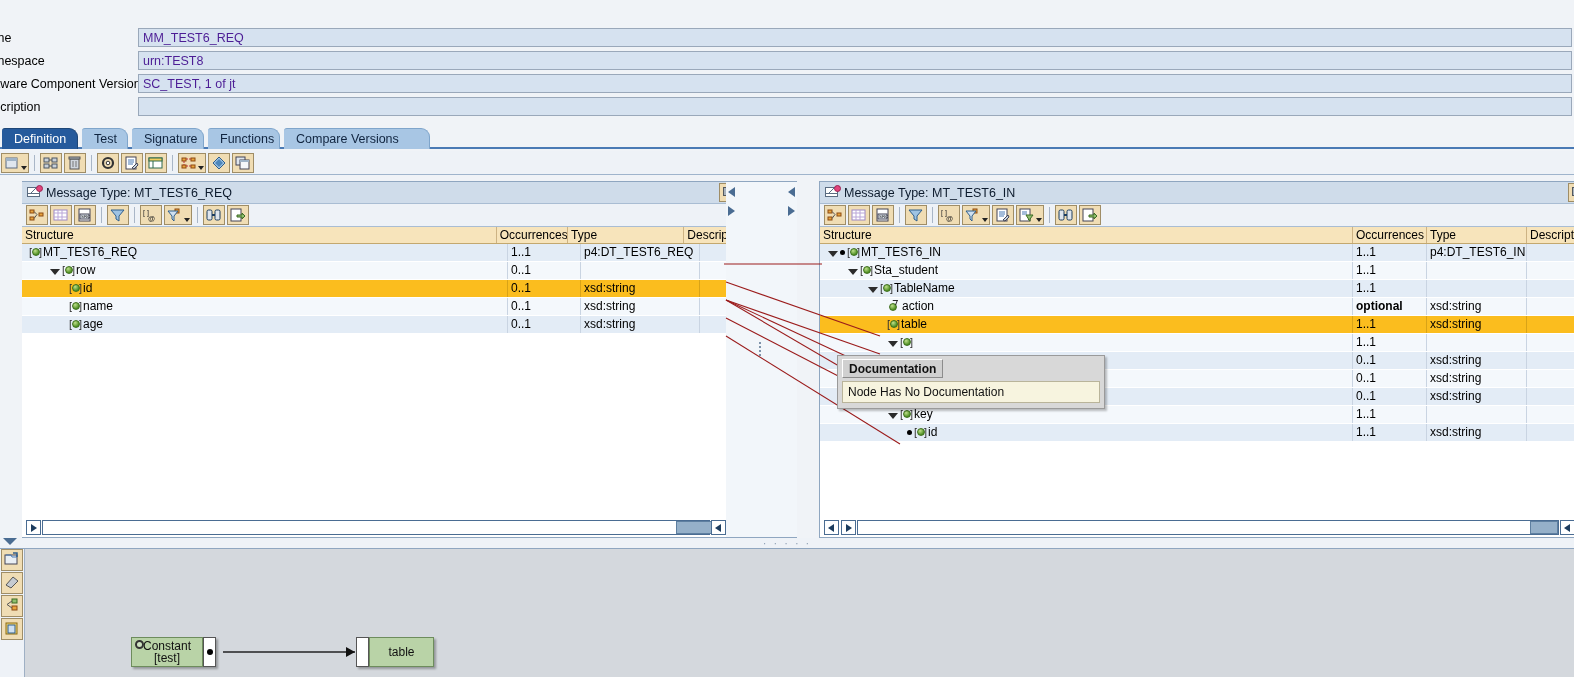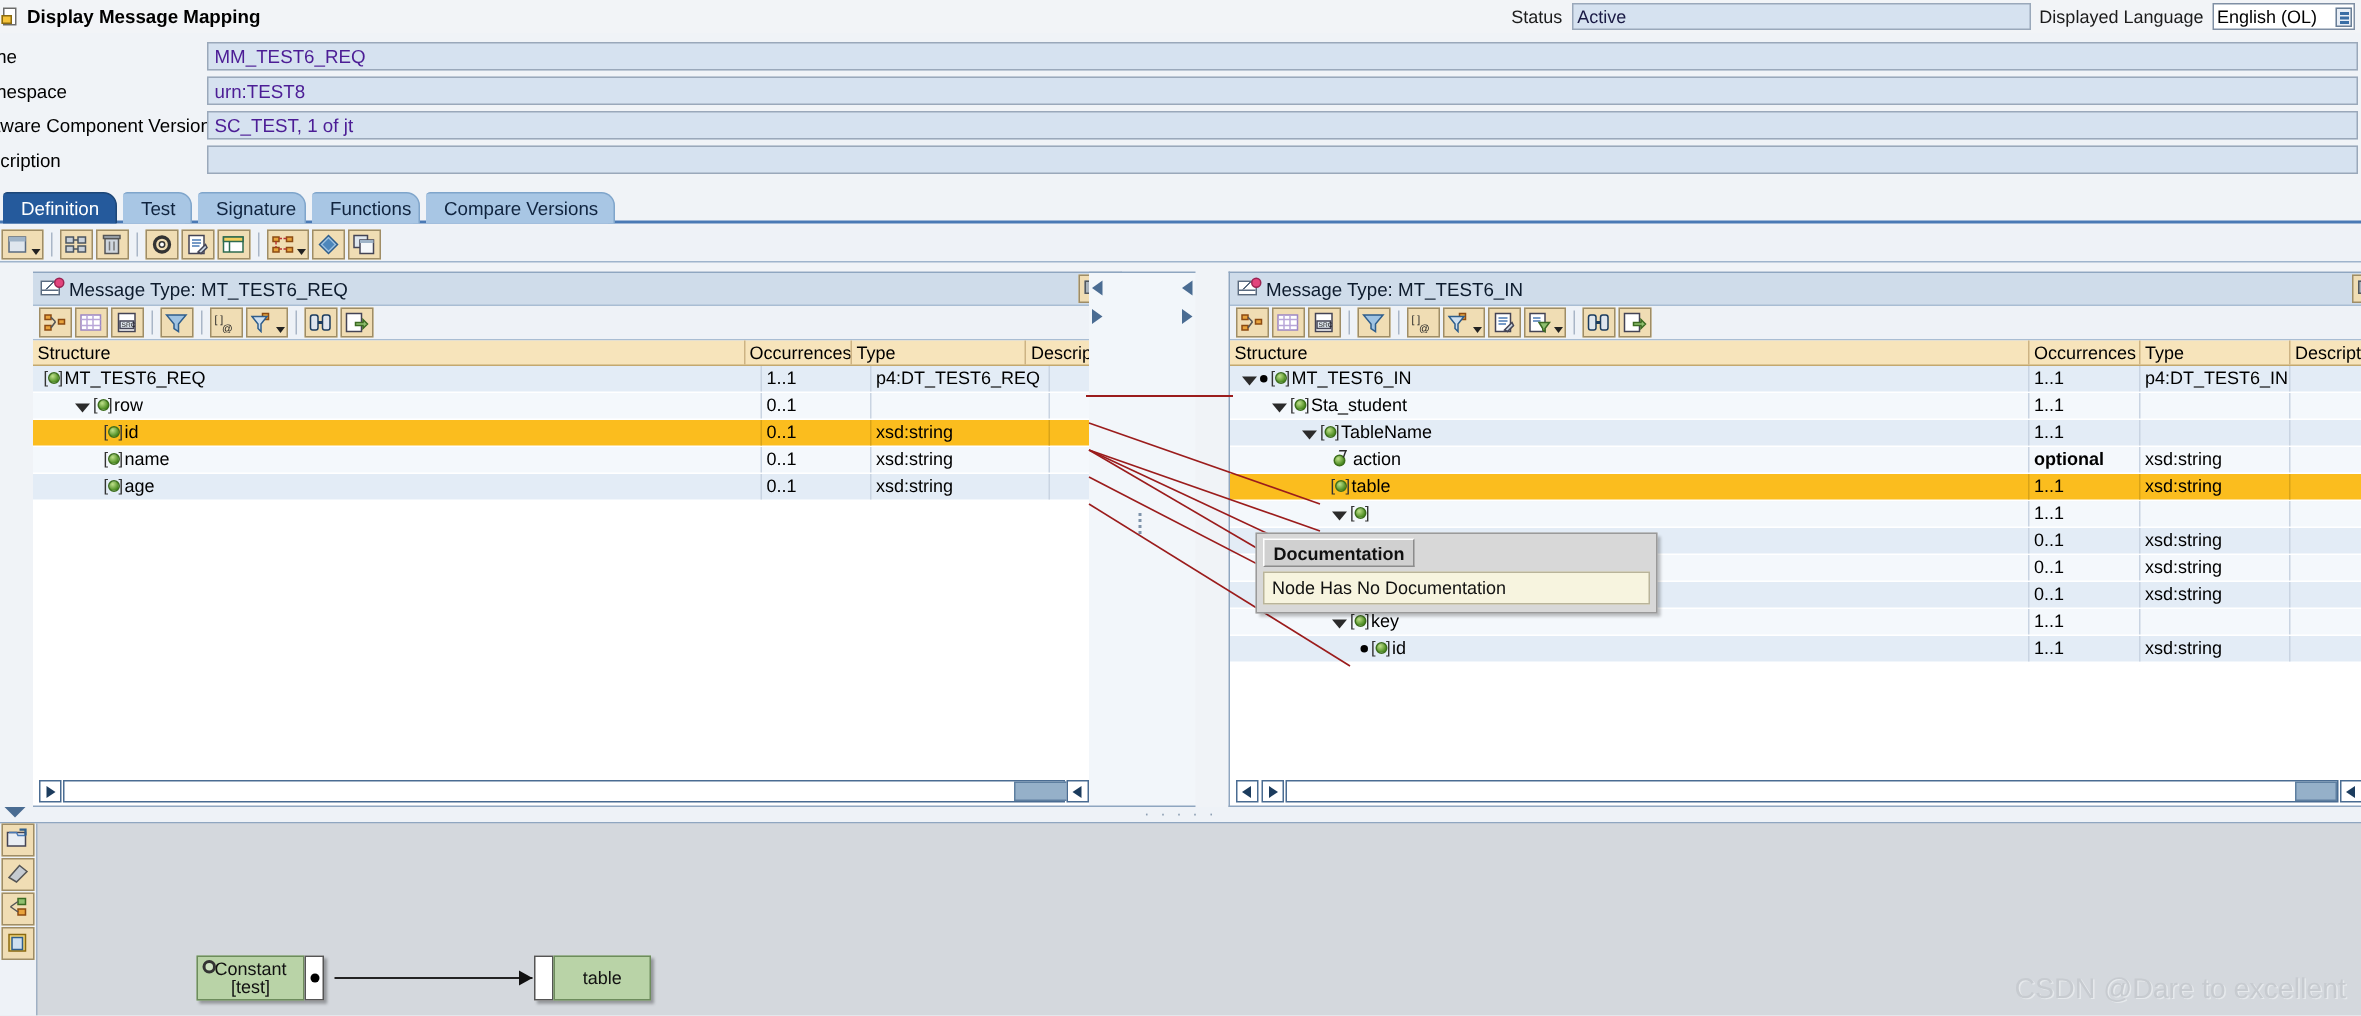--- a/index.html
+++ b/index.html
@@ -349,37 +349,20 @@
     color: #c7cbd0; text-shadow: 1px 1px 0 #e6e9ec; white-space: nowrap;
   }
 
   svg.overlay { position: absolute; left: 0; top: 0; pointer-events: none; }
 </style>
 </head>
 <body>
 
 <div id="app">
 
-  <div class="titlebar">
-    <span class="title-icon">
-      <span class="sheet"></span>
-        <span class="corner"></span>
-    </span>
-    <span class="title-text">Display Message Mapping</span>
-
-    <div class="status-area">
-      <span class="status-label">Status</span>
-      <span class="field-ro status-value">Active</span>
-      <span class="status-label">Displayed Language</span>
-      <span class="lang-box">
-        <span>English (OL)</span>
-        <span class="dropicon"></span>
-      </span>
-    </div>
-  </div>
 
   <div class="form">
     <div class="form-row">
       <span class="form-label">Name</span>
       <span class="form-input">MM_TEST6_REQ</span>
     </div>
     <div class="form-row">
       <span class="form-label">Namespace</span>
       <span class="form-input">urn:TEST8</span>
     </div>
@@ -391,21 +374,21 @@
       <span class="form-label">Description</span>
       <span class="form-input empty"></span>
     </div>
   </div>
 
   <div class="tabstrip" id="tabstrip">
       <div class="tab active" style="left: 2px; width: 76px;"><span>Definition</span></div>
       <div class="tab" style="left: 82px; width: 46px;"><span>Test</span></div>
       <div class="tab" style="left: 132px; width: 72px;"><span>Signature</span></div>
       <div class="tab" style="left: 208px; width: 72px;"><span>Functions</span></div>
-      <div class="tab" style="left: 284px; width: 126px;"><span>Compare Versions</span></div>
+      <div class="tab" style="left: 284px; width: 146px;"><span>Compare Versions</span></div>
     </div>
 
   <div class="maintoolbar" id="maintoolbar">
       <span class="tbtn" style="width: 28px;">
         <span style="position: absolute; left: 2px; top: 2px; width: 16px; height: 14px; display: block;"><svg width="16" height="14" viewBox="0 0 16 14">
             <rect x="2" y="2" width="11" height="10" fill="#dfe6ee" stroke="#5a6b80"></rect>
             <rect x="2" y="2" width="11" height="3" fill="#9fb3c7"></rect>
           </svg></span>
         <span class="caret-s"></span>
       </span>
@@ -1019,16 +1002,15 @@
           <div class="func-port"></div>
           <div class="func-body" style="width: 65px;">
             <span>table</span>
           </div>
         </div>
         <div style="position: absolute; left: 0px; top: 0px; width: 100%; height: 100%; pointer-events: none;"><svg width="1550" height="129">
             <line x1="198" y1="103" x2="330" y2="103" stroke="#222" stroke-width="1.3"></line>
             <path d="M330 103 L321 98 L321 108 Z" fill="#111"></path>
           </svg></div>
       </div>
-    <span class="watermark">CSDN @Dare to excellent</span>
   </div>
 
 </div>
 
 </body></html>

